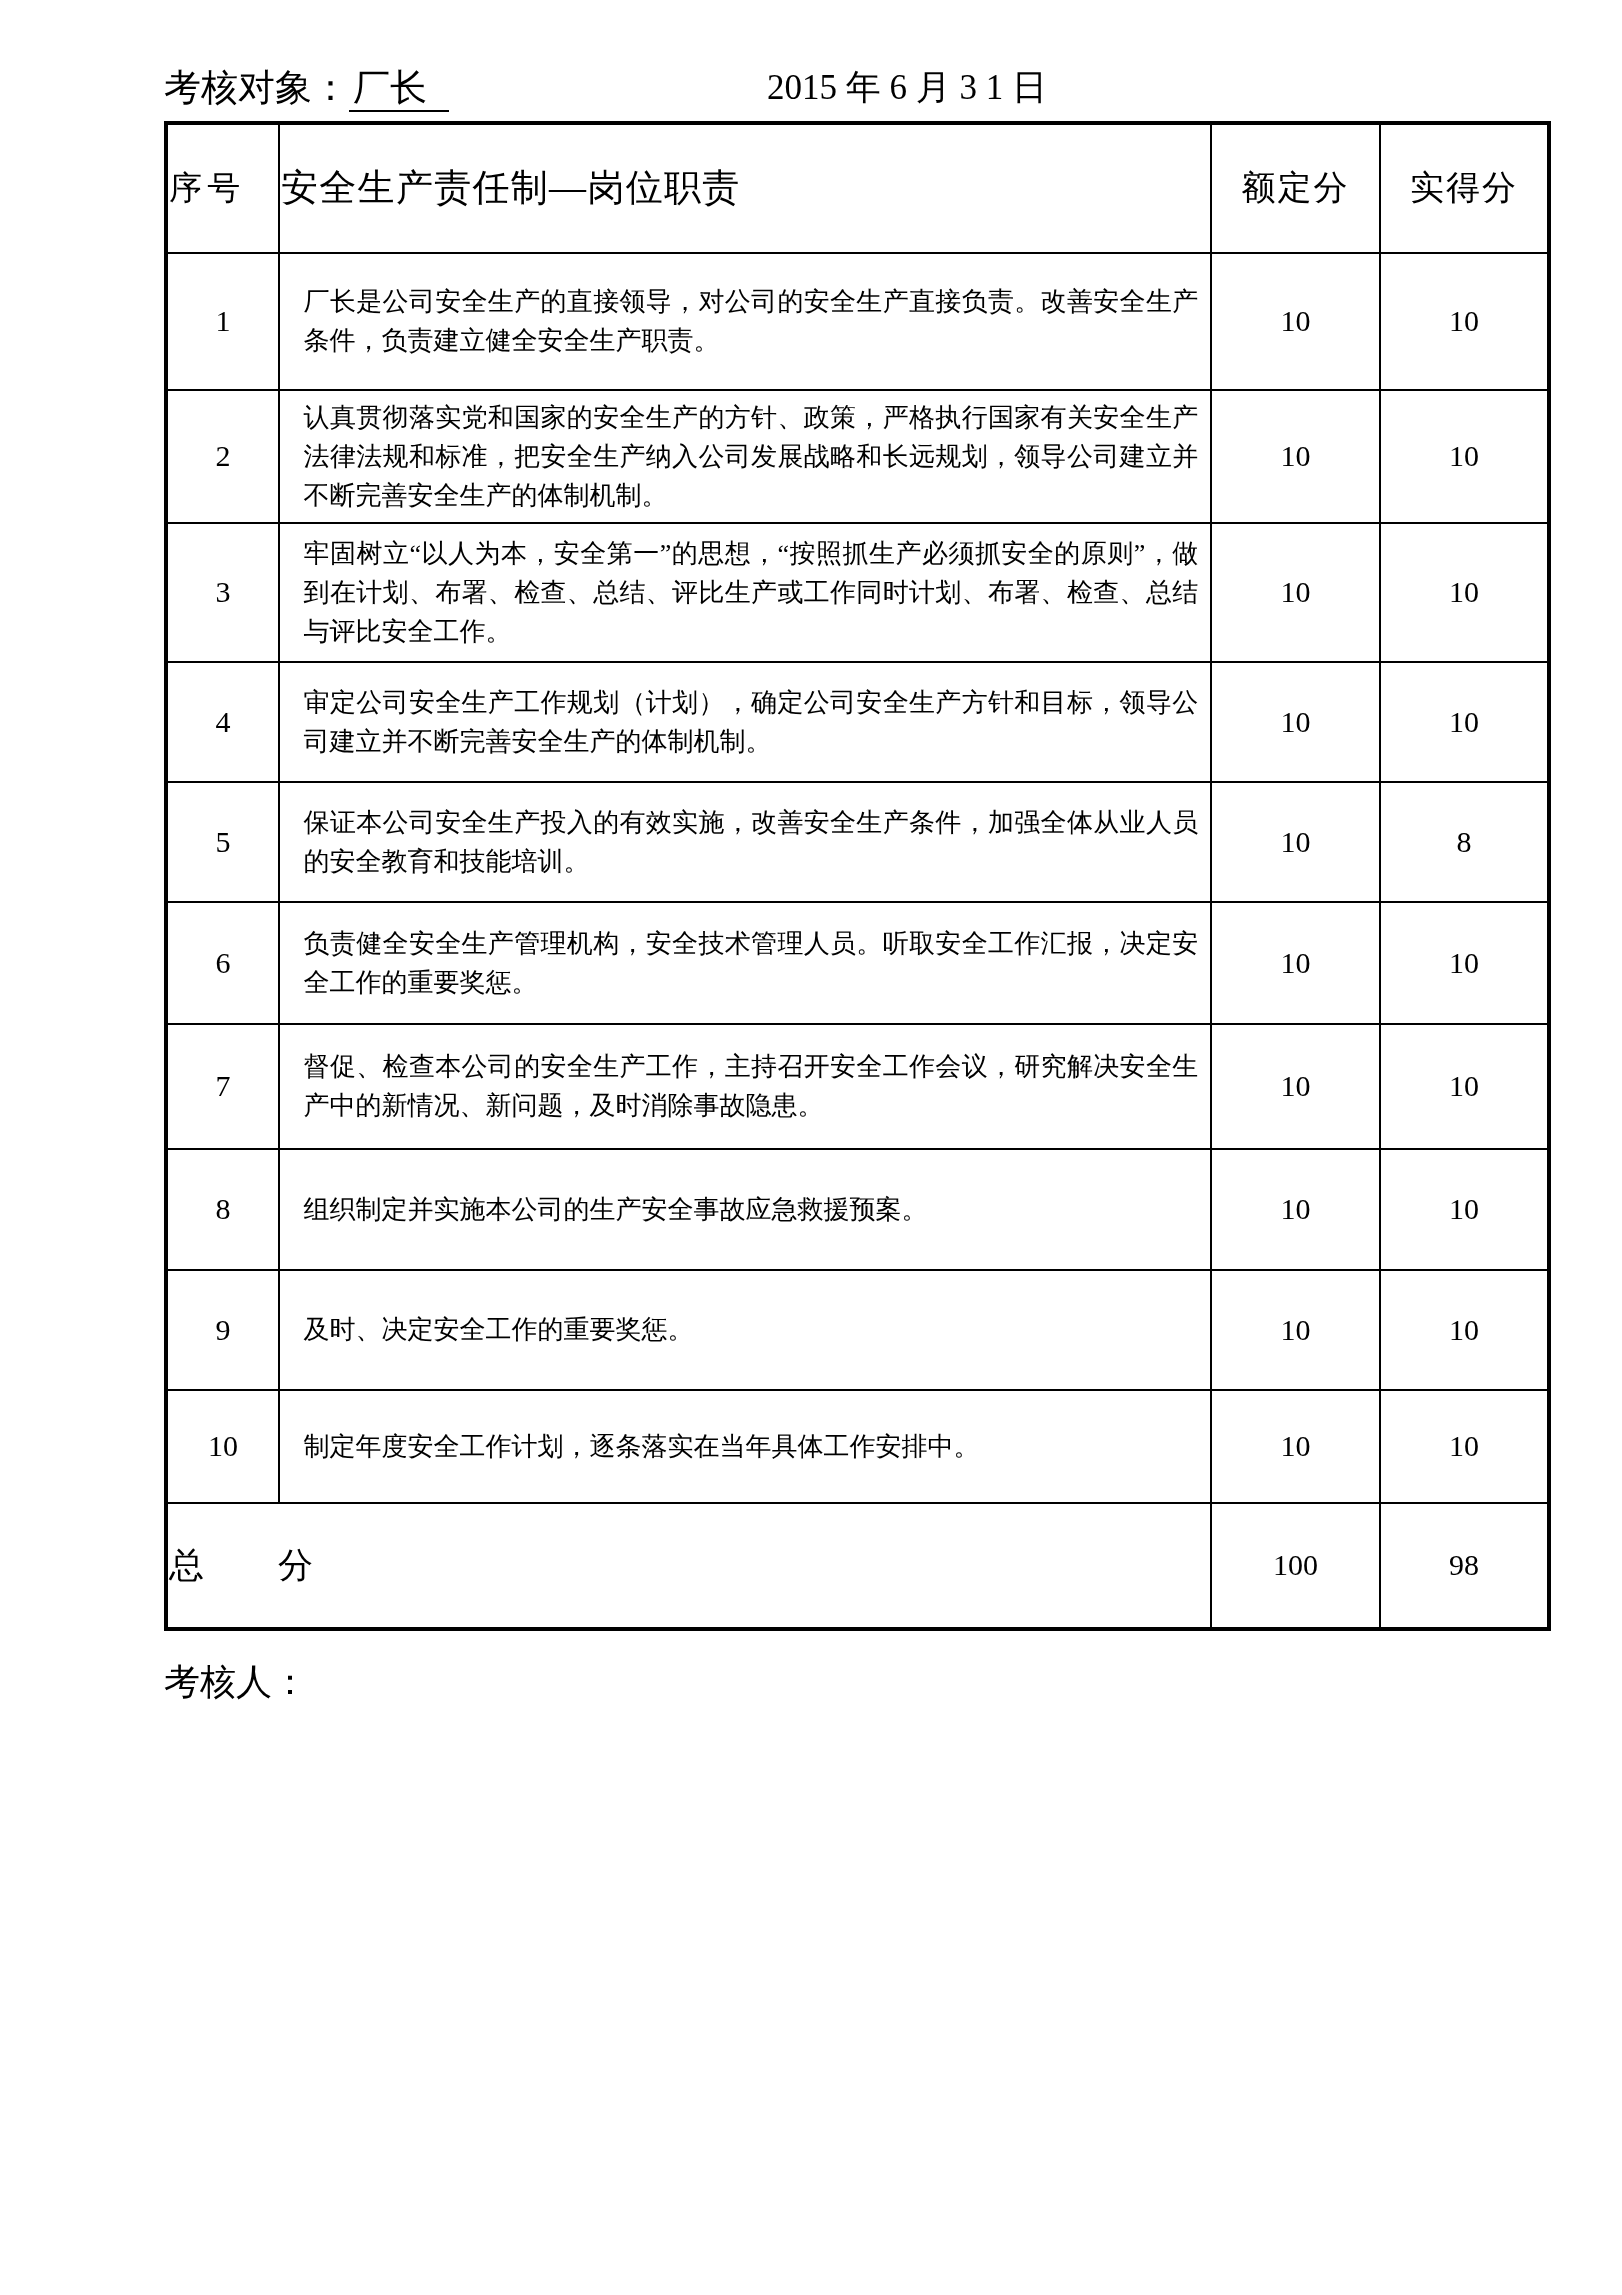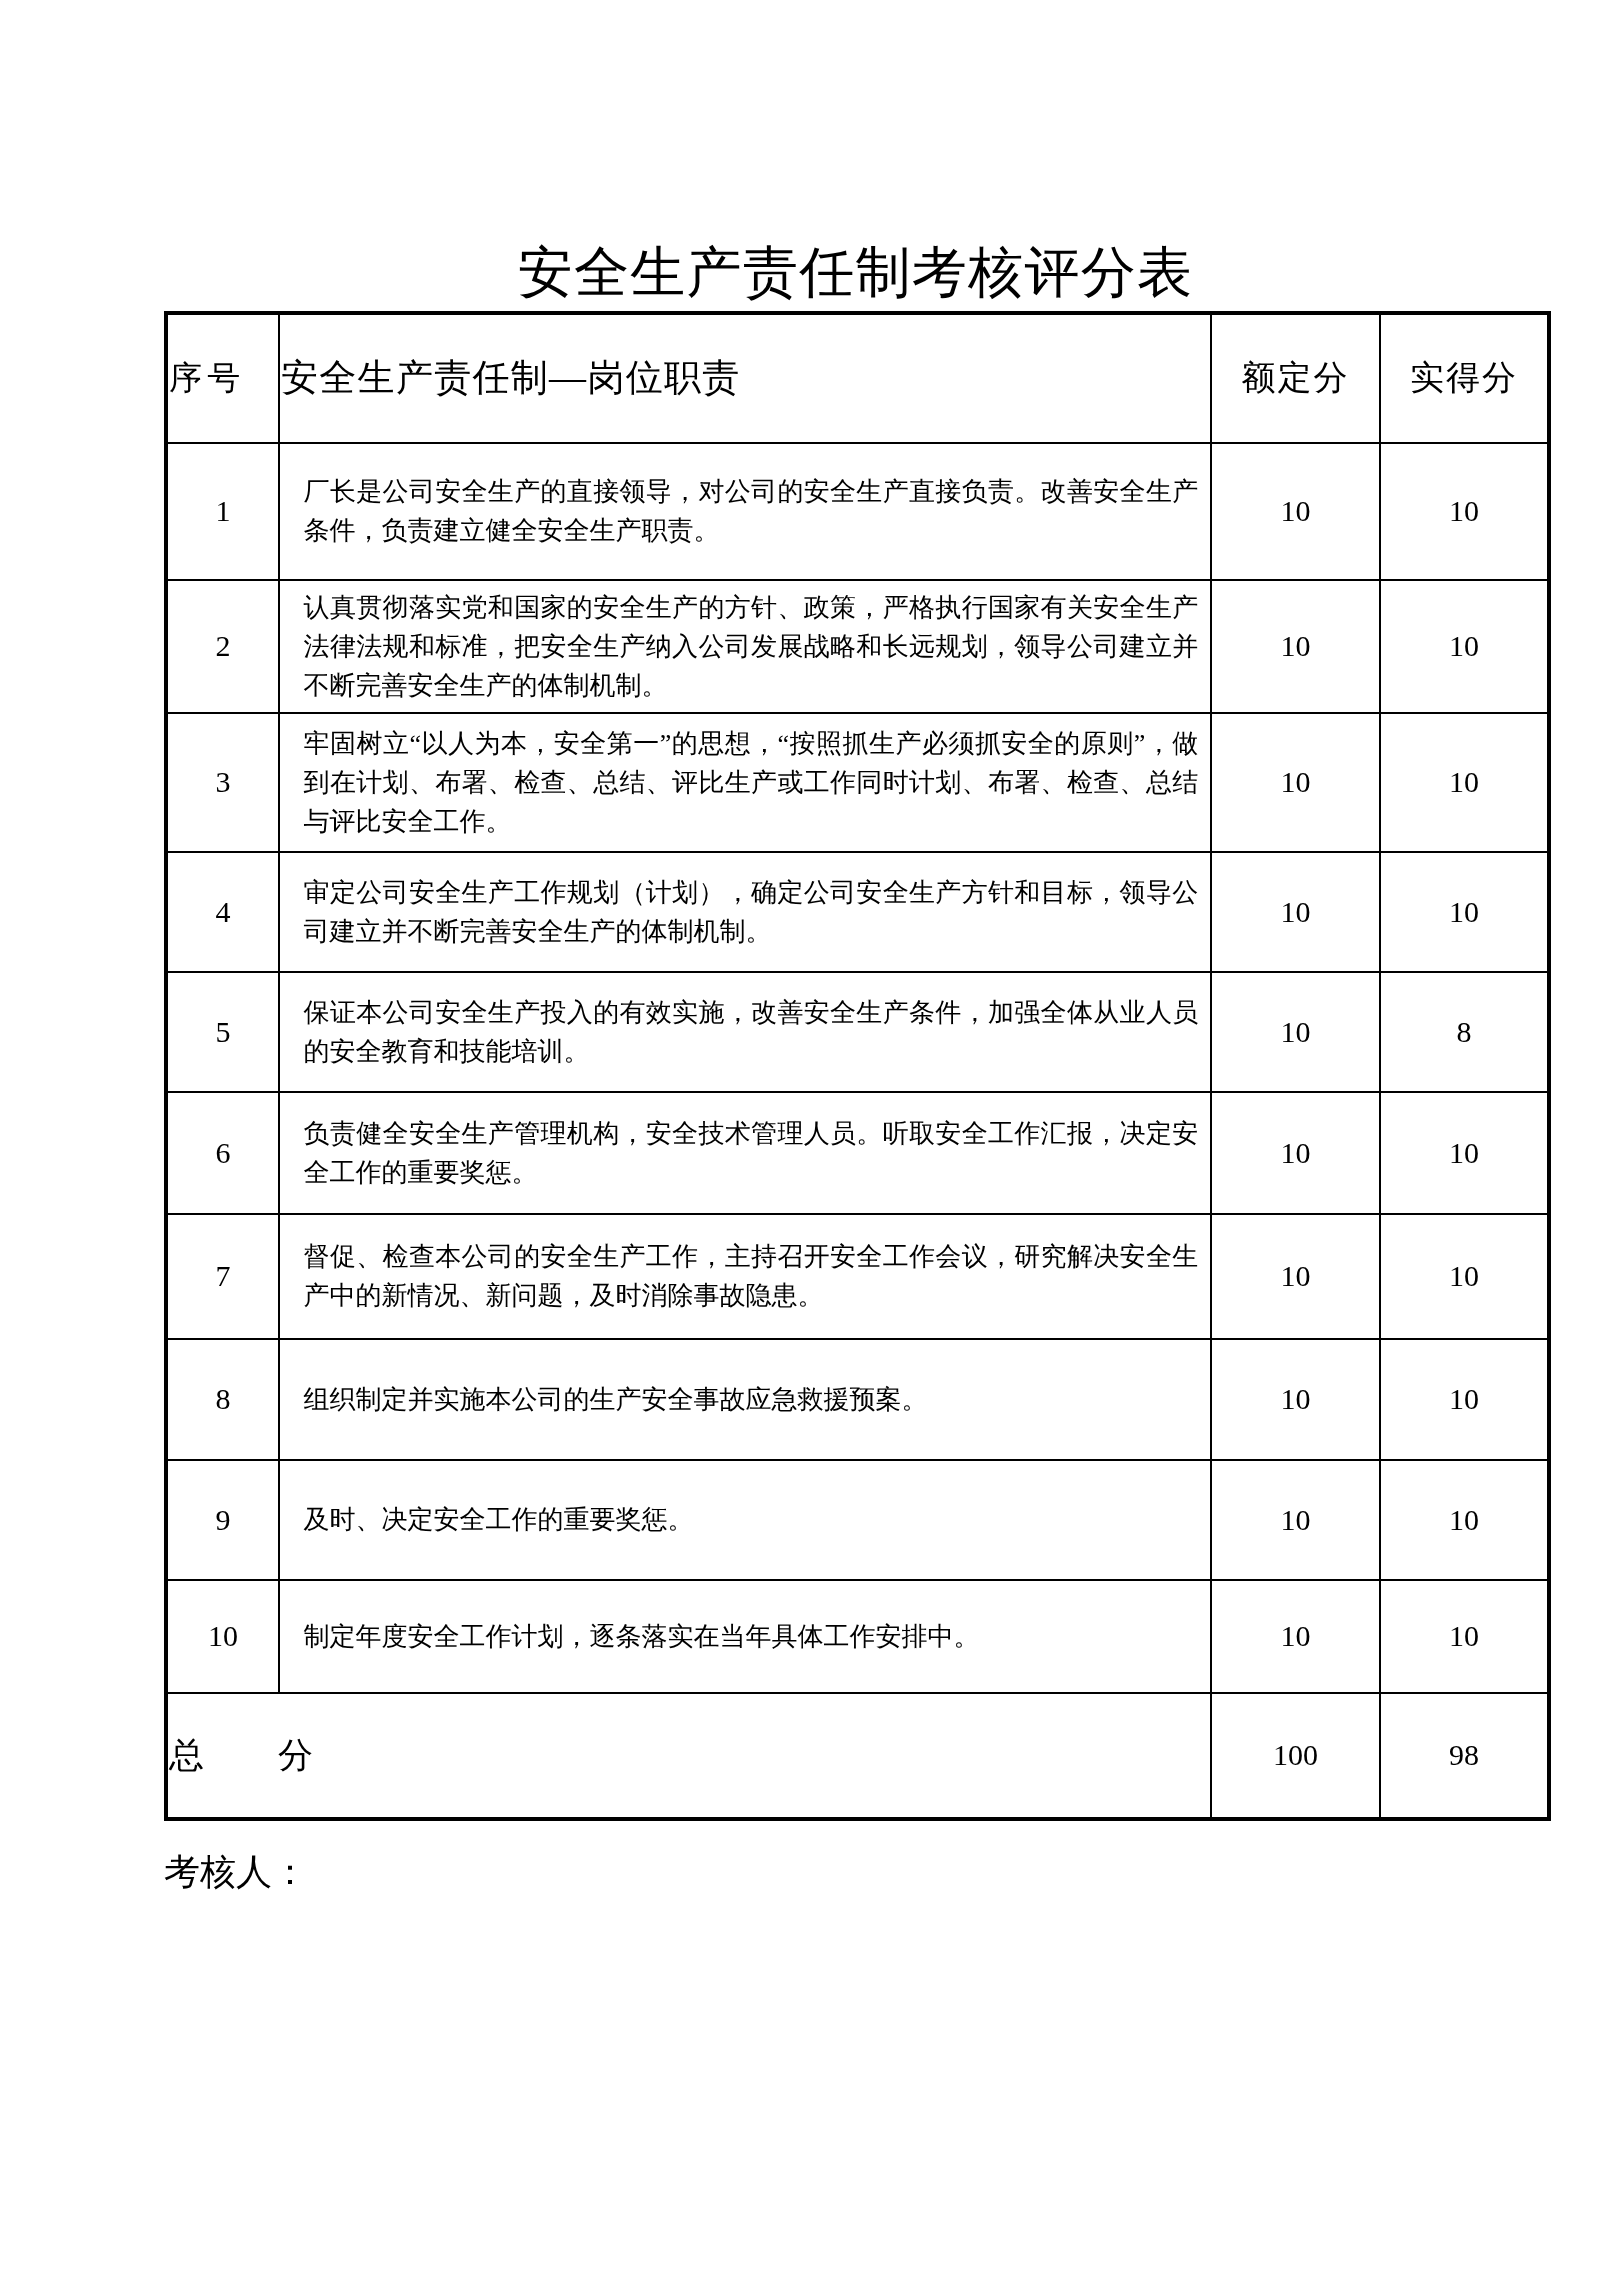--- a/index.html
+++ b/index.html
@@ -89,22 +89,25 @@
     font-size: 36px;
     line-height: 37px;
   }
 </style>
 </head>
 <body>
 
 <div class="page">
   <div class="content">
 
-    <h1 class="doc-title">安全生产责任制考核评分表</h1>
 
+    <div class="meta-line">
+      <span>考核对象：</span><span class="assessee-value">厂长</span>
+      <span class="meta-date">2015 年 6 月 3 1 日</span>
+    </div>
 
     <table class="score-table">
       <colgroup>
         <col class="col-no">
         <col class="col-duty">
         <col class="col-quota">
         <col class="col-actual">
       </colgroup>
       <thead>
         <tr style="height:130px">

